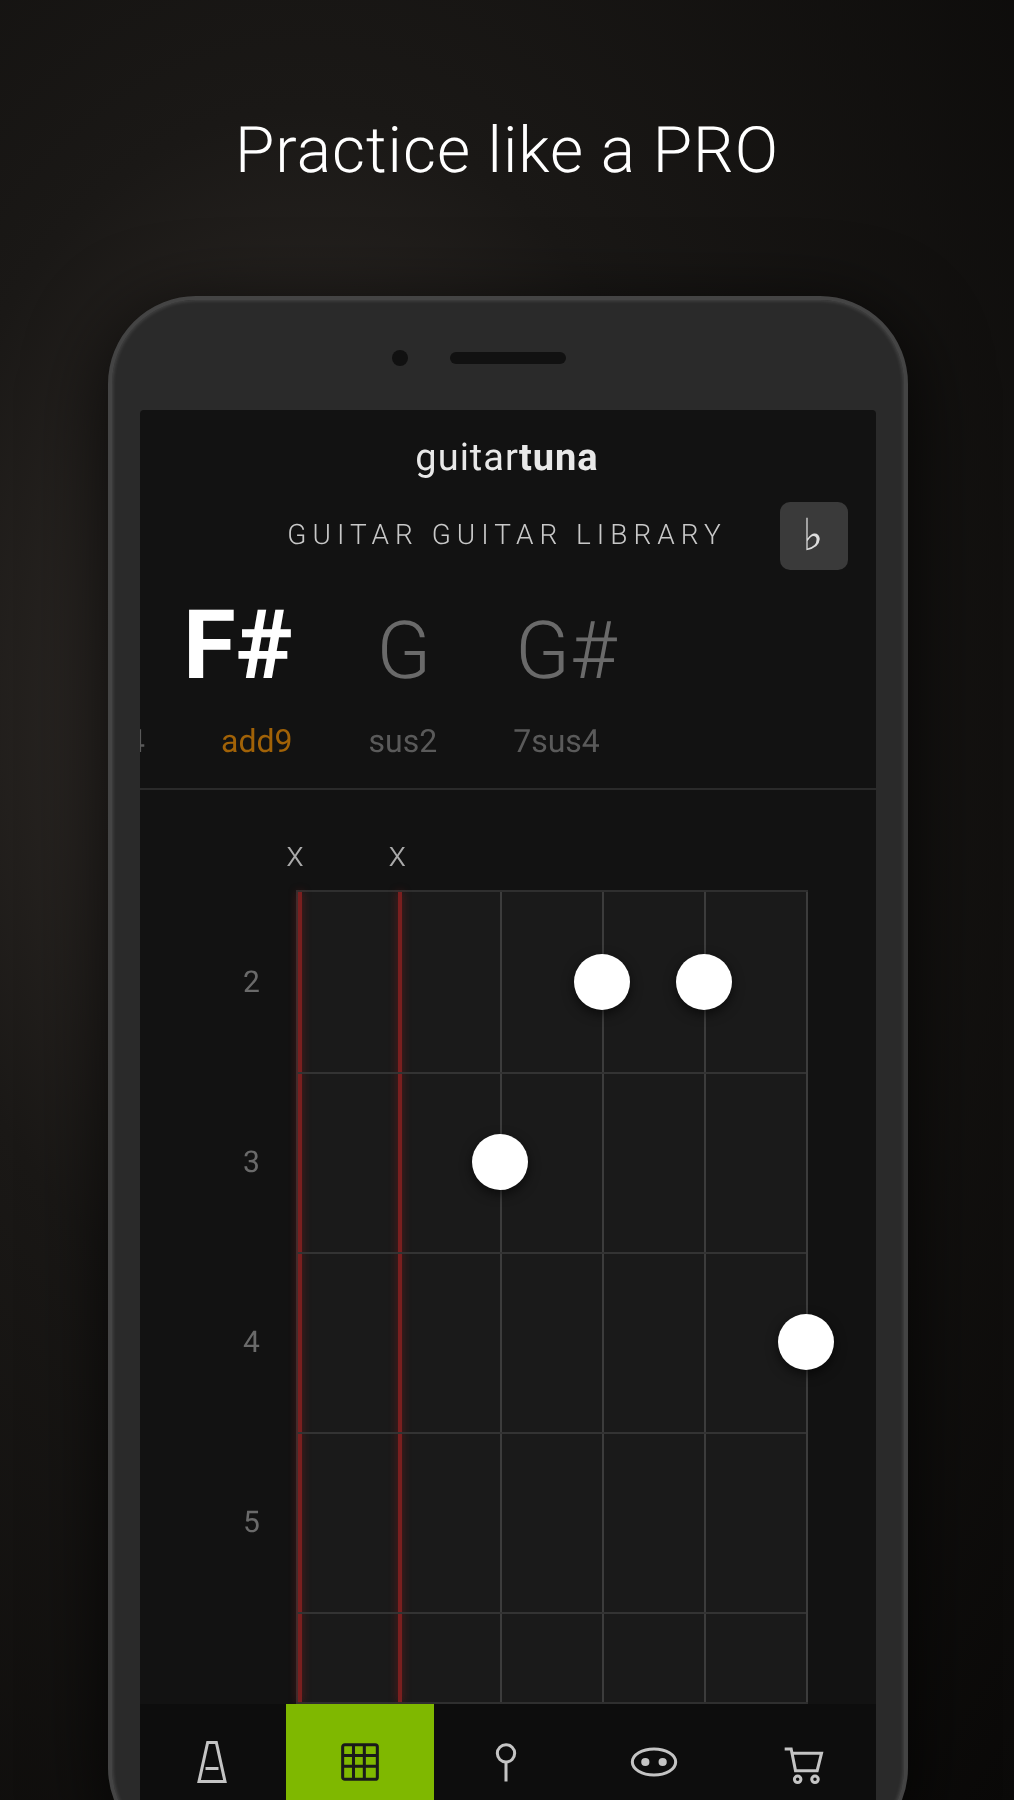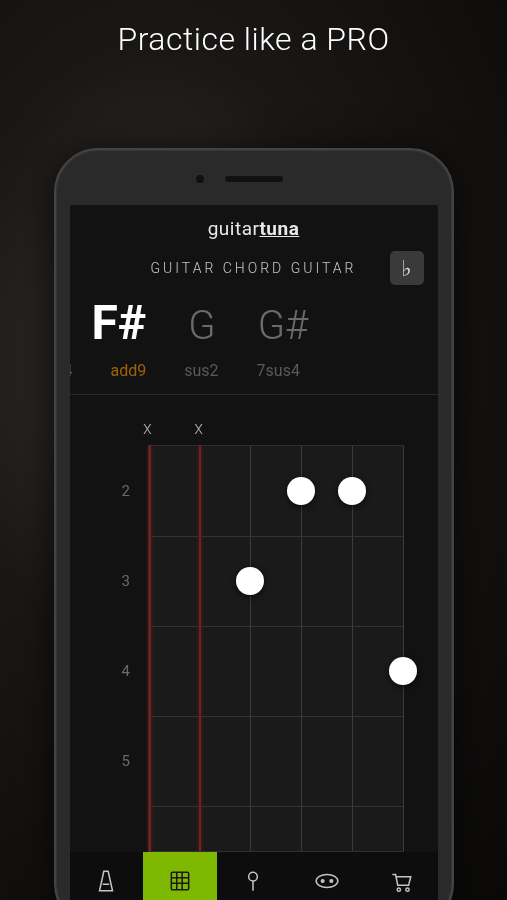--- a/index.html
+++ b/index.html
@@ -8,21 +8,21 @@
     background: radial-gradient(ellipse at 30% 40%, #3a3430 0%, #1a1816 40%, #0a0908 100%);
     font-family: -apple-system, "Segoe UI", Roboto, sans-serif;
     color: #fff;
     position: relative;
   }
   .headline {
     text-align: center;
     font-size: 32px;
     font-weight: 300;
     color: #fff;
-    padding-top: 20px;
+    padding-top: 56px;
     letter-spacing: 0.5px;
   }
   .phone {
     position: absolute;
     left: 50%;
     transform: translateX(-50%);
     top: 148px;
     width: 400px;
     height: 780px;
     background: #2a2a2a;
@@ -60,21 +60,21 @@
     flex-direction: column;
   }
   .app-logo {
     text-align: center;
     padding: 12px 0 6px;
     font-size: 19px;
     font-weight: 400;
     color: #e8e8e8;
     letter-spacing: 0.5px;
   }
-  .app-logo .bold { font-weight: 700; text-decoration: underline; }
+  .app-logo .bold { font-weight: 700; }
   .title-row {
     display: flex;
     align-items: center;
     justify-content: center;
     padding: 14px 12px 18px;
     position: relative;
   }
   .title-text {
     font-size: 14px;
     letter-spacing: 3px;
@@ -218,21 +218,21 @@
   <div class="speaker"></div>
   <div class="sensor"></div>
 
   <div class="screen">
 
     <div class="app-logo">
       <span>guitar</span><span class="bold">tuna</span>
     </div>
 
     <div class="title-row">
-      <div class="title-text">GUITAR CHORD GUITAR</div>
+      <div class="title-text">GUITAR GUITAR LIBRARY</div>
       <div class="flat-btn">
         <span>♭</span>
       </div>
     </div>
 
     <div class="note-rail">
       <div class="note selected">F#</div>
       <div class="note">G</div>
       <div class="note">G#</div>
     </div>

